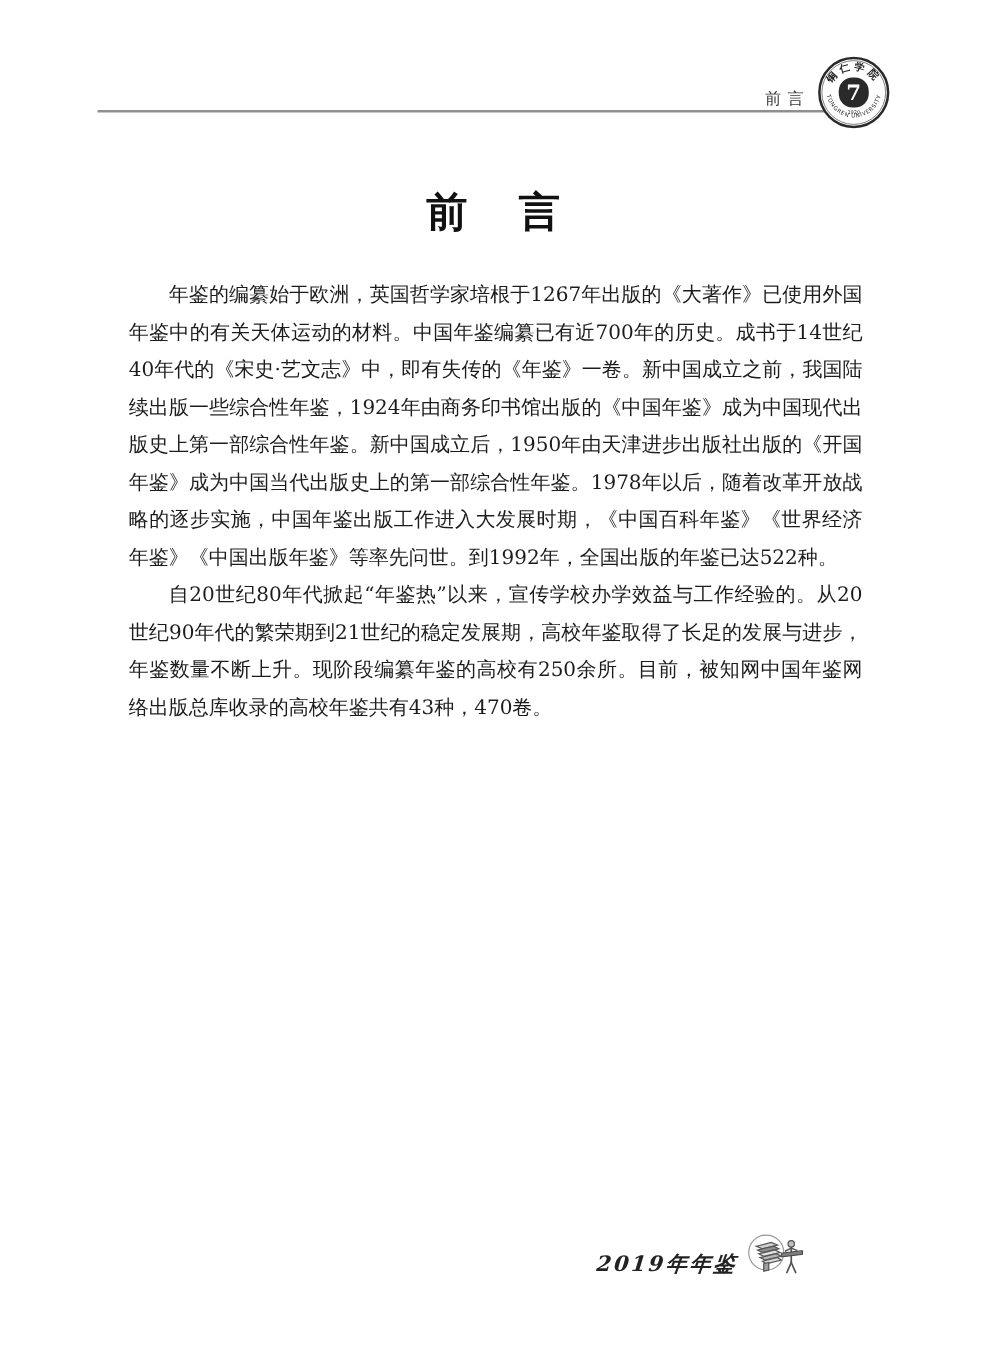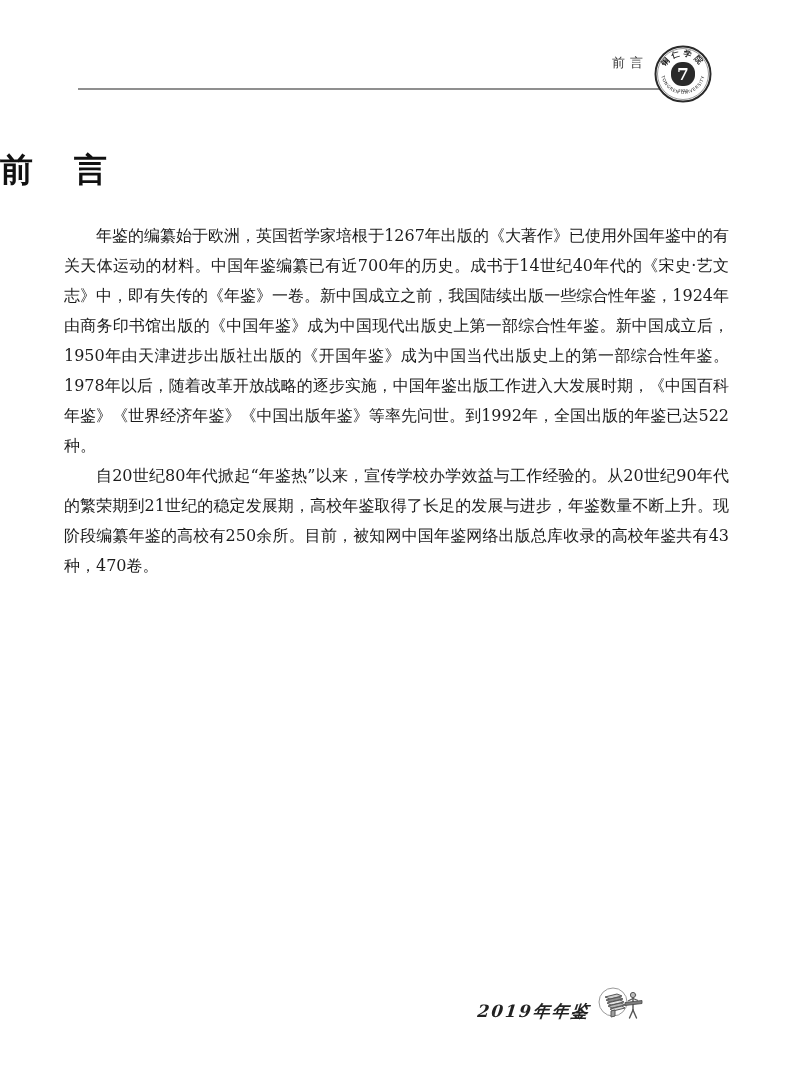--- a/index.html
+++ b/index.html
@@ -20,48 +20,48 @@
 
   
   .page-header { position: absolute; top: 0; left: 0; right: 0; height: 110px; }
   .header-rule {
     position: absolute;
     top: 88px; left: 78px; width: 590px; height: 2px;
     background: #8f8f8f;
   }
   .header-label {
     position: absolute;
-    top: 54px; left: 612px;
+    top: 70px; left: 612px;
     font-size: 13px;
     letter-spacing: 5px;
     color: #3a3a3a;
     font-family: "DejaVu Serif", "Liberation Serif", serif;
   }
   .header-logo {
     position: absolute;
     top: 45px; left: 654px;
     width: 58px; height: 58px;
   }
 
   
   .title {
     margin: 0;
     padding-top: 148px;
-    text-align: left;
+    text-align: center;
     font-size: 33px;
     font-weight: bold;
     letter-spacing: 4px;
     color: #111;
     font-family: "DejaVu Serif", "Liberation Serif", serif;
   }
 
   
   .body-text {
     margin-top: 28px;
-    padding: 0 64px;
+    padding: 0 103px;
   }
   .body-text p {
     margin: 0;
     font-size: 16px;
     line-height: 30px;
     text-align: justify;
     text-justify: inter-ideograph;
     text-indent: 2em;
     color: #1c1c1c;
   }

